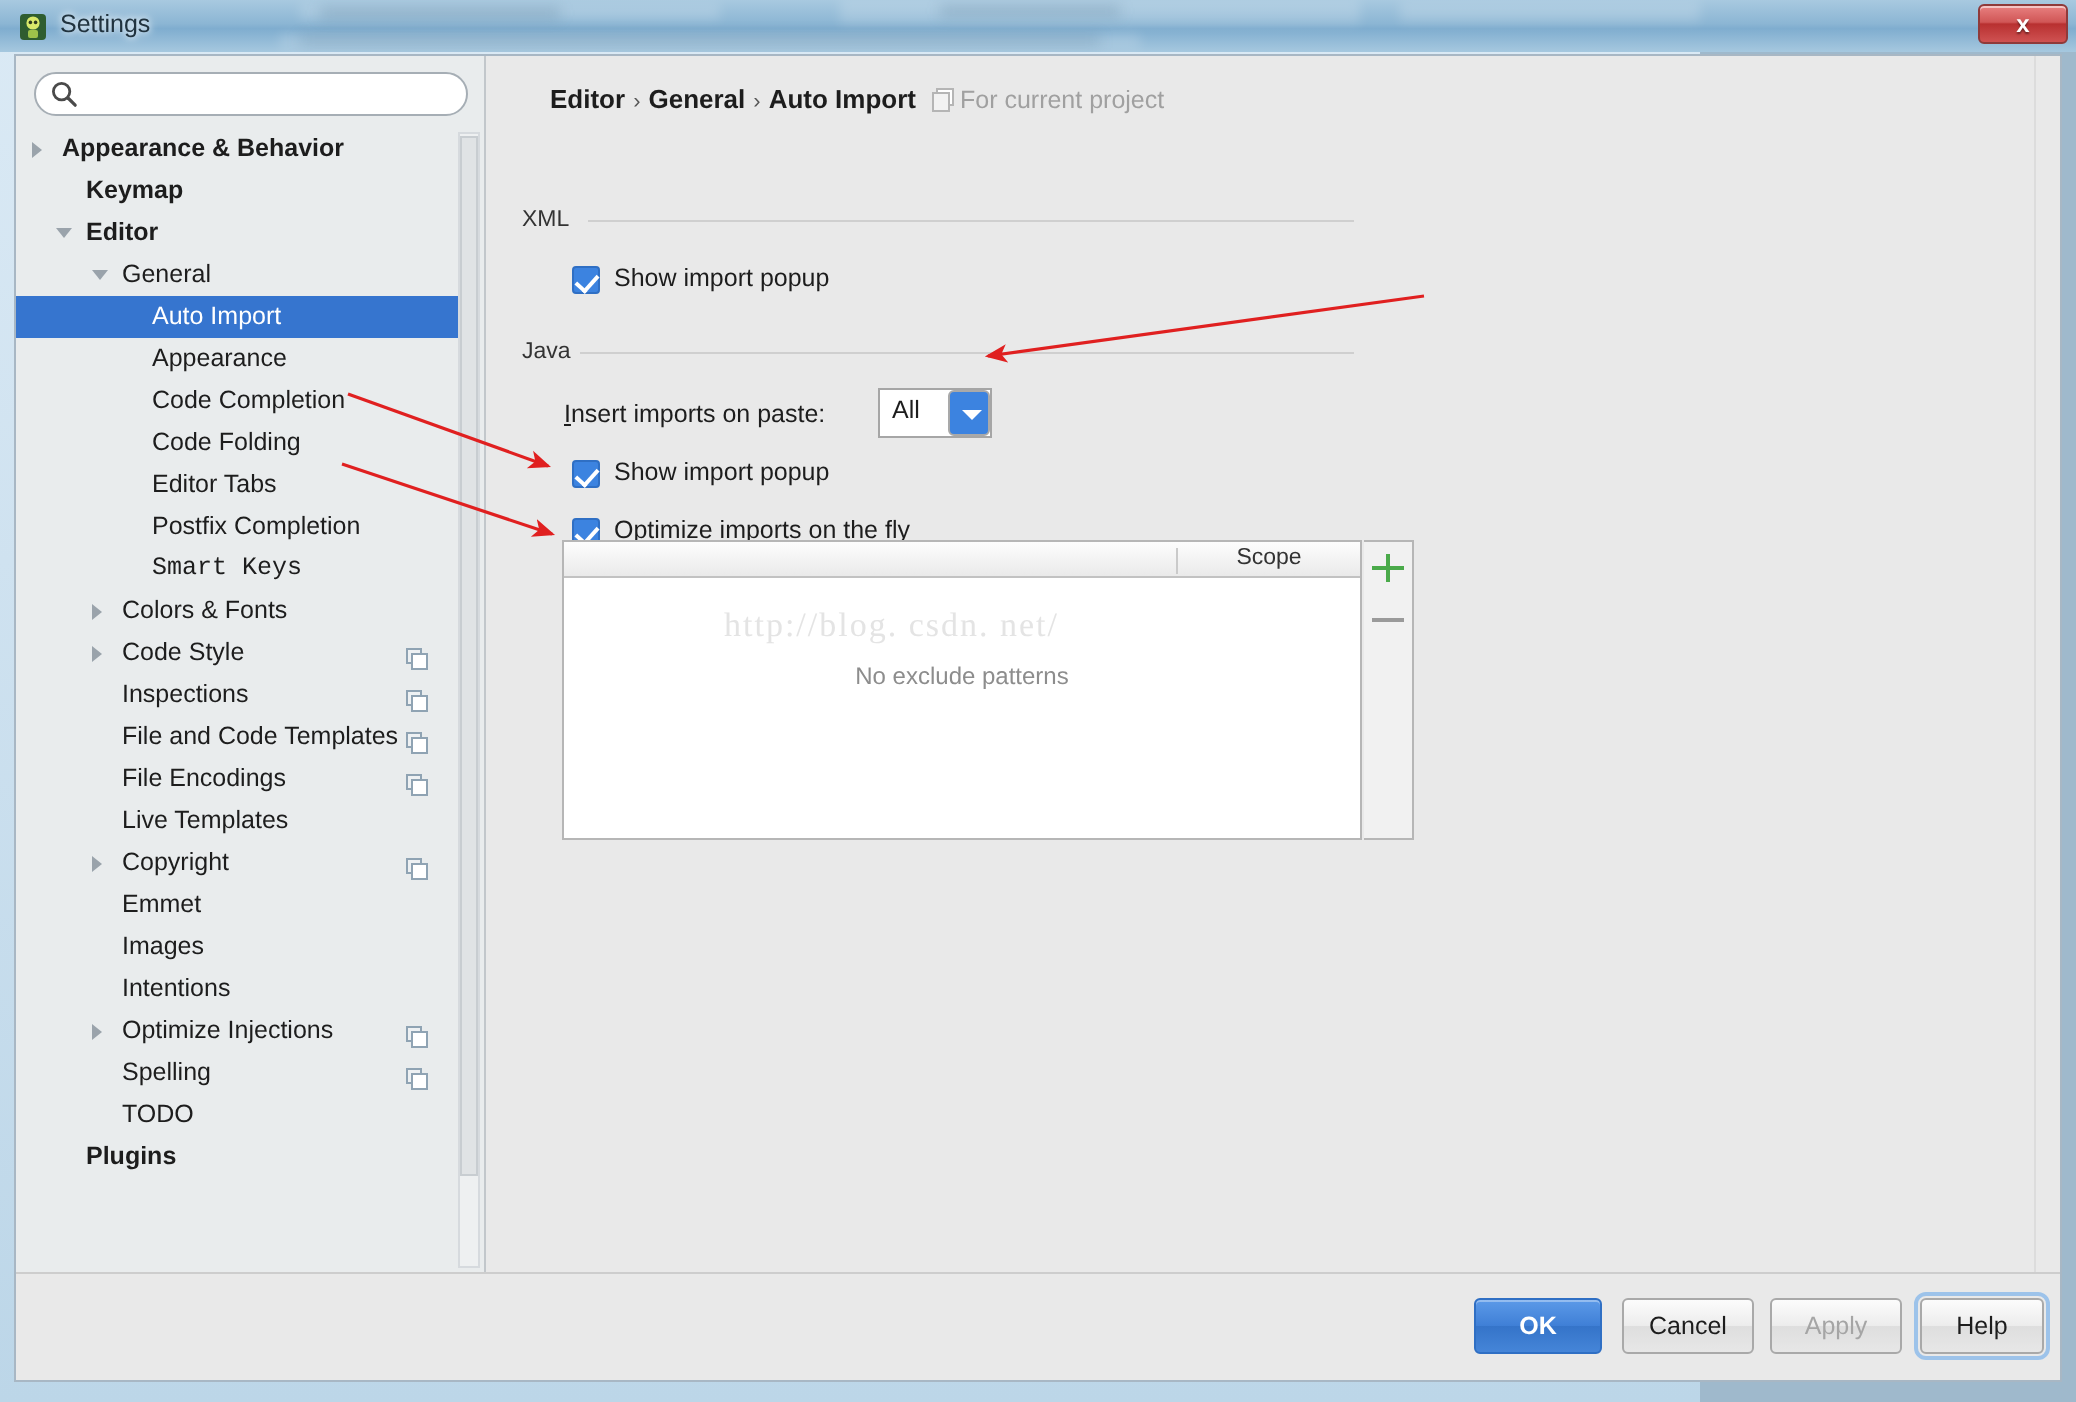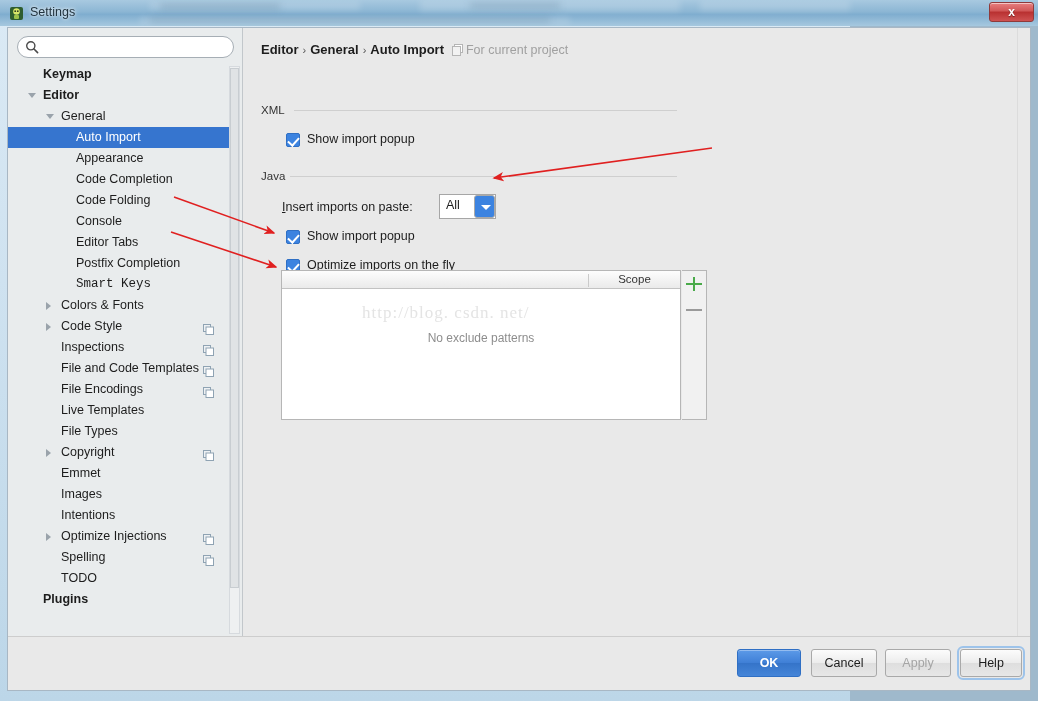--- a/index.html
+++ b/index.html
@@ -170,21 +170,21 @@
 
   
   .main {
     position: absolute;
     left: 236px; top: 0;
     width: 786px; height: 609px;
     background: #e9e9e9;
   }
   .breadcrumb {
     position: absolute;
-    left: 17px; top: 14px;
+    left: 31px; top: 14px;
     font-size: 13px;
     color: #1d1d1d;
     white-space: nowrap;
   }
   .breadcrumb b { font-weight: bold; }
   .breadcrumb .sep { color: #555; font-size: 11px; margin: 0 4px; }
   .breadcrumb .note {
     color: #a0a0a0;
     font-weight: normal;
     font-size: 12.5px;
@@ -430,20 +430,24 @@
         <span class="search-icon">
           <svg width="14" height="14" viewBox="0 0 14 14">
             <circle cx="5.8" cy="5.8" r="4.1" fill="none" stroke="#4a4a4a" stroke-width="1.4"></circle>
             <line x1="9" y1="9" x2="12.6" y2="12.6" stroke="#4a4a4a" stroke-width="1.6" stroke-linecap="round"></line>
           </svg>
         </span>
       </div>
 
       <div class="tree" id="tree-container">
           <div class="tree-row bold">
+            <span class="arrow collapsed" style="left: 8px;"></span>
+            <span class="label" style="left: 23px;">Appearance &amp; Behavior</span>
+          </div>
+          <div class="tree-row bold">
             <span class="label" style="left: 35px;">Keymap</span>
           </div>
           <div class="tree-row bold">
             <span class="arrow expanded" style="left: 20px;"></span>
             <span class="label" style="left: 35px;">Editor</span>
           </div>
           <div class="tree-row">
             <span class="arrow expanded" style="left: 38px;"></span>
             <span class="label" style="left: 53px;">General</span>
           </div>
@@ -451,23 +455,20 @@
             <span class="label" style="left: 68px;">Auto Import</span>
           </div>
           <div class="tree-row">
             <span class="label" style="left: 68px;">Appearance</span>
           </div>
           <div class="tree-row">
             <span class="label" style="left: 68px;">Code Completion</span>
           </div>
           <div class="tree-row">
             <span class="label" style="left: 68px;">Code Folding</span>
-          </div>
-          <div class="tree-row">
-            <span class="label" style="left: 68px;">Console</span>
           </div>
           <div class="tree-row">
             <span class="label" style="left: 68px;">Editor Tabs</span>
           </div>
           <div class="tree-row">
             <span class="label" style="left: 68px;">Postfix Completion</span>
           </div>
           <div class="tree-row">
             <span class="label" style="left: 68px; font-family: Liberation Mono, monospace;">Smart Keys</span>
           </div>
@@ -499,23 +500,20 @@
           </div>
           <div class="tree-row">
             <span class="label" style="left: 53px;">File Encodings</span>
             <span class="copy-icon"><svg width="11" height="11" viewBox="0 0 11 11">
                 <rect x="0.5" y="0.5" width="7" height="7" fill="#eef1f3" stroke="#8fa3b3"></rect>
                 <rect x="3" y="3" width="7.5" height="7.5" fill="#ffffff" stroke="#8fa3b3"></rect>
               </svg></span>
           </div>
           <div class="tree-row">
             <span class="label" style="left: 53px;">Live Templates</span>
-          </div>
-          <div class="tree-row">
-            <span class="label" style="left: 53px;">File Types</span>
           </div>
           <div class="tree-row">
             <span class="arrow collapsed" style="left: 38px;"></span>
             <span class="label" style="left: 53px;">Copyright</span>
             <span class="copy-icon"><svg width="11" height="11" viewBox="0 0 11 11">
                 <rect x="0.5" y="0.5" width="7" height="7" fill="#eef1f3" stroke="#8fa3b3"></rect>
                 <rect x="3" y="3" width="7.5" height="7.5" fill="#ffffff" stroke="#8fa3b3"></rect>
               </svg></span>
           </div>
           <div class="tree-row">

